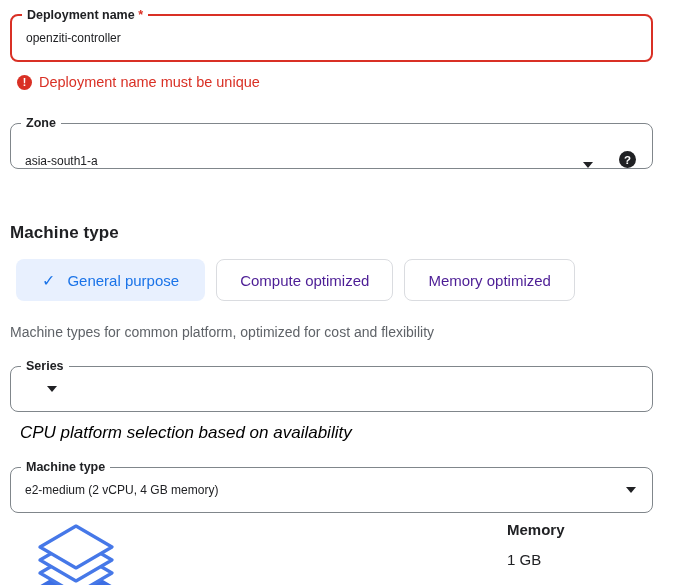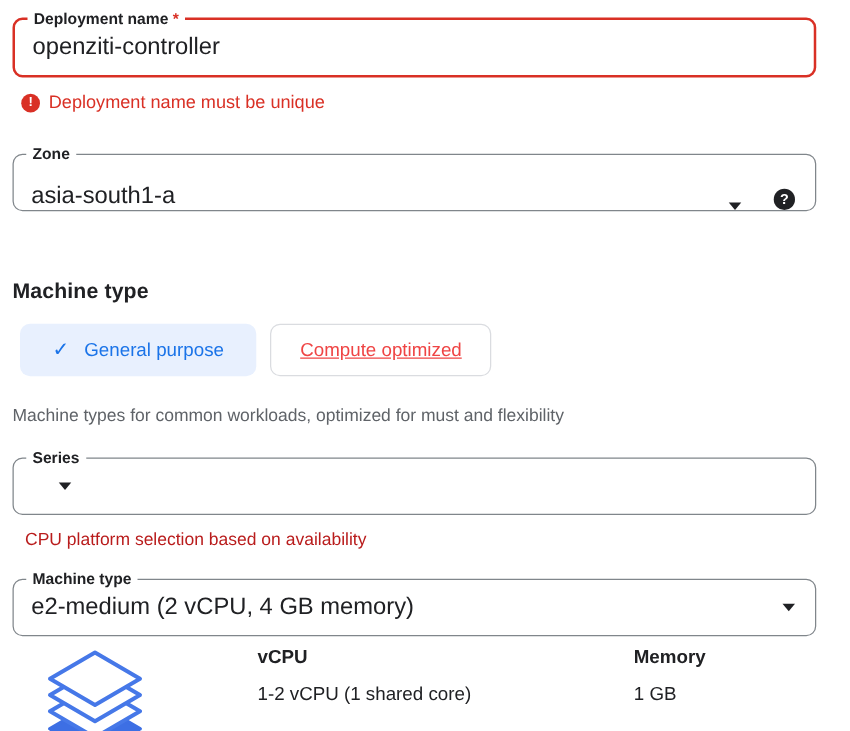--- a/index.html
+++ b/index.html
@@ -28,21 +28,21 @@
     top: -9px;
     left: 10px;
     background: #fff;
     padding: 0 5px;
     font-size: 12.5px;
     font-weight: bold;
     color: #202124;
     line-height: 17px;
     white-space: nowrap;
   }
-  .field .value { flex: 1; font-size: 19px; color: #202124; }
+  .field .value { flex: 1; font-size: 12px; color: #202124; }
   .field.error { border: 2px solid #d93025; height: 48px; }
   .req { color: #d93025; font-weight: bold; }
 
   .caret {
     width: 0; height: 0;
     border-left: 5.5px solid transparent;
     border-right: 5.5px solid transparent;
     border-top: 6.5px solid #202124;
     flex: none;
   }
@@ -105,33 +105,33 @@
   }
   .tab.selected {
     background: #e8f0fe;
     color: #1a73e8;
     padding: 0 26px;
   }
   .tab.selected .check { font-size: 16px; margin-right: 12px; color: #1a73e8; }
   .tab.plain {
     background: #fff;
     border: 1px solid #dadce0;
-    color: #ef4444;
-    text-decoration: underline;
+    color: #4c1d95;
   }
   .section-desc {
     margin-top: 23px;
     font-size: 14px;
     color: #5f6368;
   }
   .helper-text {
     margin-top: 11px;
     margin-left: 10px;
-    font-size: 14px;
-    color: #b91c1c;
+    font-size: 17px;
+    color: #000000;
+    font-style: italic;
   }
   .mt-series { margin-top: 26px; padding-left: 36px; }
   .mt-machine { margin-top: 24px; }
   .mt-zone { margin-top: 33px; align-items: flex-end; }
   .mt-deploy { margin-top: 14px; }
 
   
   .summary {
     position: relative;
     margin-top: 8px;
@@ -169,23 +169,26 @@
   <div class="section-heading">Machine type</div>
 
   <div class="tabs">
     <div class="tab selected">
       <span class="check">✓</span>
       <span>General purpose</span>
     </div>
     <div class="tab plain">
       <span>Compute optimized</span>
     </div>
-  </div>
-
-  <div class="section-desc">Machine types for common workloads, optimized for must and flexibility</div>
+    <div class="tab plain">
+      <span>Memory optimized</span>
+    </div>
+  </div>
+
+  <div class="section-desc">Machine types for common platform, optimized for cost and flexibility</div>
 
   <div class="field mt-series">
     <span class="notch-label">Series</span>
     <span class="caret"></span>
   </div>
   <div class="helper-text">CPU platform selection based on availability</div>
 
   <div class="field mt-machine">
     <span class="notch-label">Machine type</span>
     <span class="value">e2-medium (2 vCPU, 4 GB memory)</span>
@@ -196,23 +199,19 @@
     <span class="layers-wrap">
       <svg width="76" height="96" viewBox="0 0 76 96">
         <polygon points="38,66 74,87 38,108 2,87" fill="#3d6fe4" stroke="#3d6fe4" stroke-width="3" stroke-linejoin="round"></polygon>
         <polygon points="38,54 74,75 38,96 2,75" fill="#3d6fe4" stroke="#3d6fe4" stroke-width="3" stroke-linejoin="round"></polygon>
         <polygon points="38,42 74,63 38,84 2,63" fill="#3d6fe4" stroke="#3d6fe4" stroke-width="3" stroke-linejoin="round"></polygon>
         <polygon points="38,28 74,49 38,70 2,49" fill="#ffffff" stroke="#4678e8" stroke-width="3.2" stroke-linejoin="round"></polygon>
         <polygon points="38,15 74,36 38,57 2,36" fill="#ffffff" stroke="#4678e8" stroke-width="3.2" stroke-linejoin="round"></polygon>
         <polygon points="38,2 74,23 38,44 2,23" fill="#ffffff" stroke="#4678e8" stroke-width="3.2" stroke-linejoin="round"></polygon>
       </svg>
     </span>
-    <div class="sum-col vcpu">
-      <div class="sum-label">vCPU</div>
-      <div class="sum-value">1-2 vCPU (1 shared core)</div>
-    </div>
     <div class="sum-col memory">
       <div class="sum-label">Memory</div>
       <div class="sum-value">1 GB</div>
     </div>
   </div>
 
 </div>
 
 </body></html>

